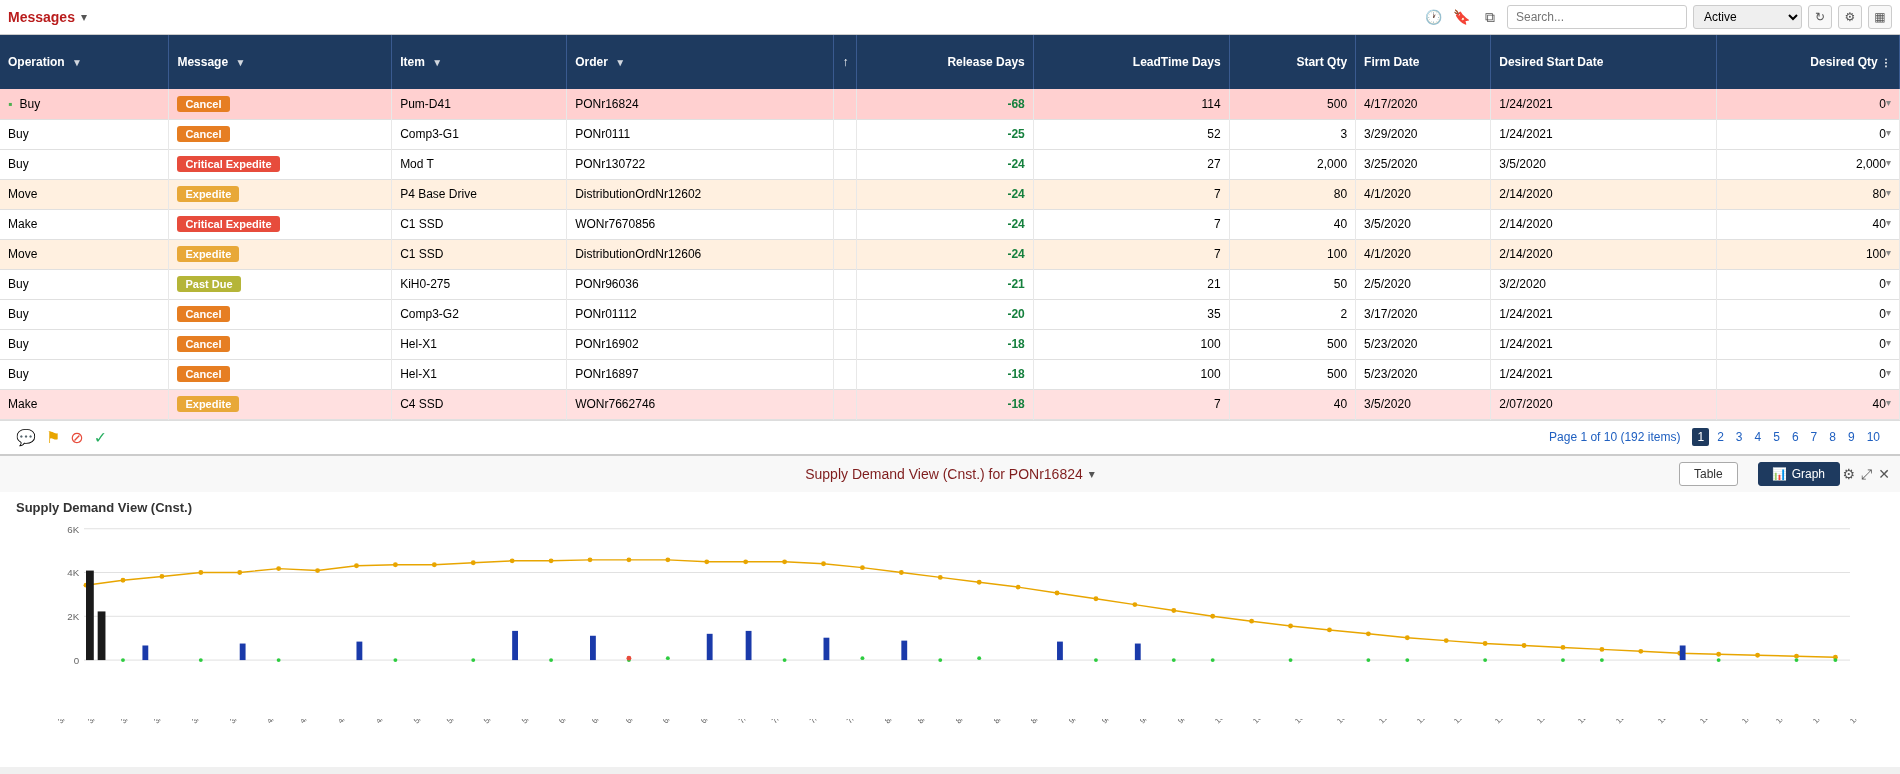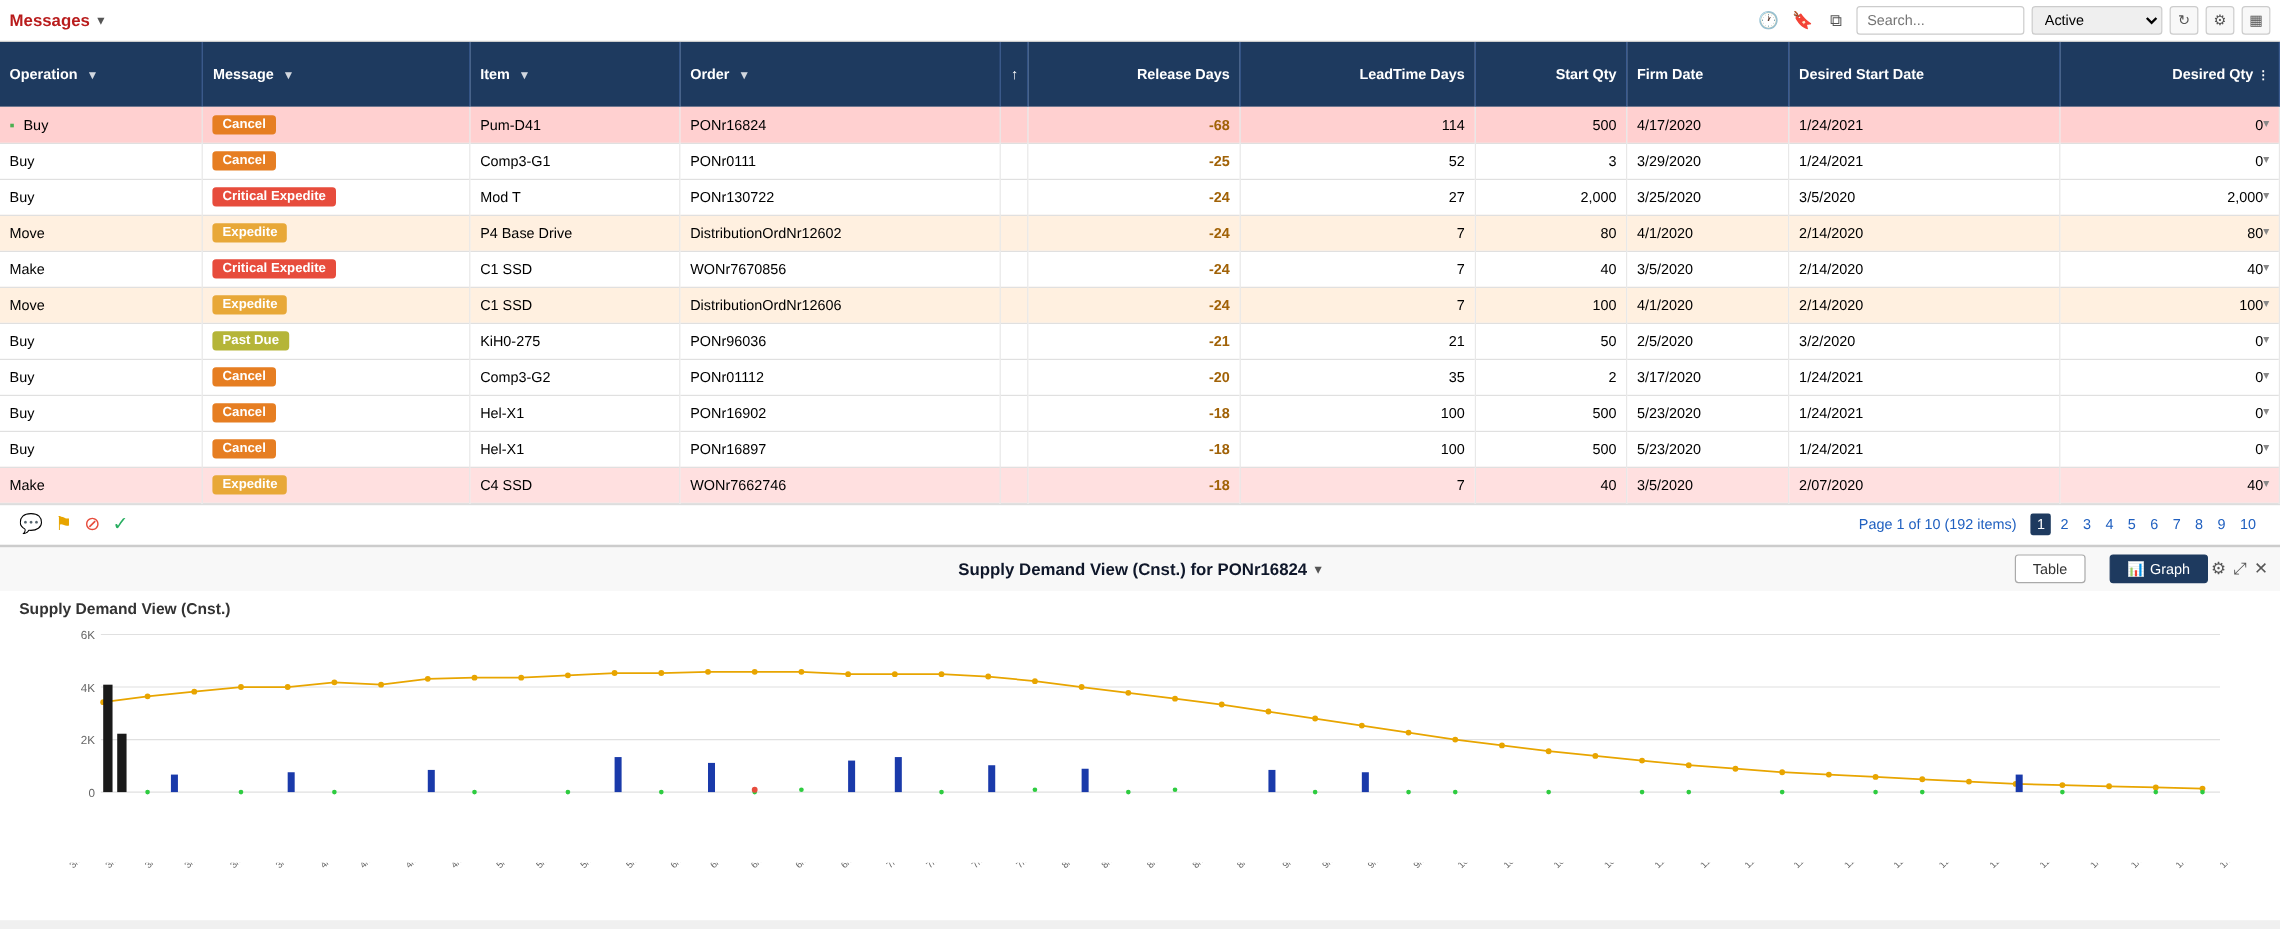--- a/index.html
+++ b/index.html
@@ -5,21 +5,21 @@
     * { box-sizing: border-box; margin: 0; padding: 0; font-family: Arial, sans-serif; font-size: 12px; }
     body { background: #f0f0f0; width: 1900px; }
 
     
     .top-bar {
       display: flex; align-items: center; height: 35px;
       background: #ffffff; border-bottom: 1px solid #ccc; padding: 0 8px; gap: 6px;
     }
     .top-bar-title { font-size: 14px; font-weight: bold; color: #b91c1c; margin-right: auto; }
     .top-bar-icon { width: 22px; height: 22px; display: flex; align-items: center; justify-content: center; color: #555; cursor: pointer; font-size: 14px; }
-    .search-box { border: 1px solid #ccc; border-radius: 3px; padding: 2px 8px; width: 140px; height: 24px; }
+    .search-box { border: 1px solid #ccc; border-radius: 3px; padding: 2px 8px; width: 180px; height: 24px; }
     .status-select { border: 1px solid #ccc; border-radius: 3px; padding: 2px 6px; height: 24px; width: 109px; }
     .icon-btn { width: 24px; height: 24px; display: flex; align-items: center; justify-content: center; cursor: pointer; border: 1px solid #ccc; border-radius: 3px; background: #f8f8f8; color: #555; }
 
     
     .table-section { background: #fff; }
     .data-table { width: 100%; border-collapse: collapse; }
     .data-table thead tr { background: #1e3a5f; color: #fff; height: 36px; }
     .data-table thead th { padding: 20px 8px; text-align: left; border-right: 1px solid #3a5a8f; white-space: nowrap; font-size: 12px; }
     .data-table thead th.right { text-align: right; }
     .filter-icon { font-size: 10px; margin-left: 4px; opacity: 0.8; }
@@ -27,21 +27,21 @@
     .data-table tbody td { padding: 3px 8px; border-right: 1px solid #e8e8e8; white-space: nowrap; }
     .data-table tbody td.right { text-align: right; }
     .msg-badge { display: inline-block; padding: 2px 8px; border-radius: 3px; color: #fff; font-size: 11px; font-weight: bold; }
     .badge-cancel { background: #e67e22; }
     .badge-critical { background: #e74c3c; }
     .badge-expedite { background: #e8a838; color: #fff; }
     .badge-pastdue { background: #b5b538; color: #fff; }
     .row-pink { background: #ffd0d0; }
     .row-light-orange { background: #fff0e0; }
     .row-red-light { background: #ffe0e0; }
-    .neg-days { color: #a16207; font-weight: bold; margin-left: 40px; }
+    .neg-days { color: #15803d; font-weight: bold; margin-left: 40px; }
     .expand-icon { color: #888; font-size: 10px; float: right; }
 
     
     .pagination-bar {
       display: flex; align-items: center; justify-content: space-between;
       padding: 4px 16px; background: #fff; border-top: 1px solid #ddd; height: 34px;
     }
     .action-icons { display: flex; gap: 10px; align-items: center; }
     .action-icon { font-size: 16px; cursor: pointer; color: #666; }
     .action-icon.flag { color: #e8a500; }
@@ -50,21 +50,21 @@
     .pagination-right { display: flex; align-items: center; gap: 4px; color: #555; }
     .page-link { color: #2060c0; cursor: pointer; text-decoration: none; padding: 2px 4px; }
     .page-link.active { background: #1e3a5f; color: #fff; border-radius: 2px; padding: 2px 5px; }
     .page-info { margin-right: 8px; color: #2060c0; }
 
     
     .sd-header {
       display: flex; align-items: center; justify-content: center;
       background: #f8f8f8; border-top: 2px solid #ccc; padding: 6px 16px; height: 38px; position: relative;
     }
-    .sd-title { font-size: 14px; color: #0f172a; font-weight: bold; }
+    .sd-title { font-size: 14px; color: #7f1d1d; font-weight: normal; }
     .sd-toggle { position: absolute; right: 60px; top: 50%; transform: translateY(-50%); display: flex; gap: 20px; }
     .sd-icon-right { position: absolute; right: 10px; top: 50%; transform: translateY(-50%); display: flex; gap: 6px; }
     .toggle-btn { padding: 4px 14px; border: 1px solid #aaa; border-radius: 3px; cursor: pointer; font-size: 12px; display: flex; align-items: center; gap: 4px; }
     .toggle-btn.active { background: #1e3a5f; color: #fff; border-color: #1e3a5f; }
     .toggle-btn.inactive { background: #fff; color: #333; }
 
     
     .chart-section { background: #fff; padding: 8px 16px; }
     .chart-top { display: flex; align-items: center; justify-content: space-between; margin-bottom: 4px; }
     .chart-label { font-size: 13px; font-weight: bold; color: #333; }

